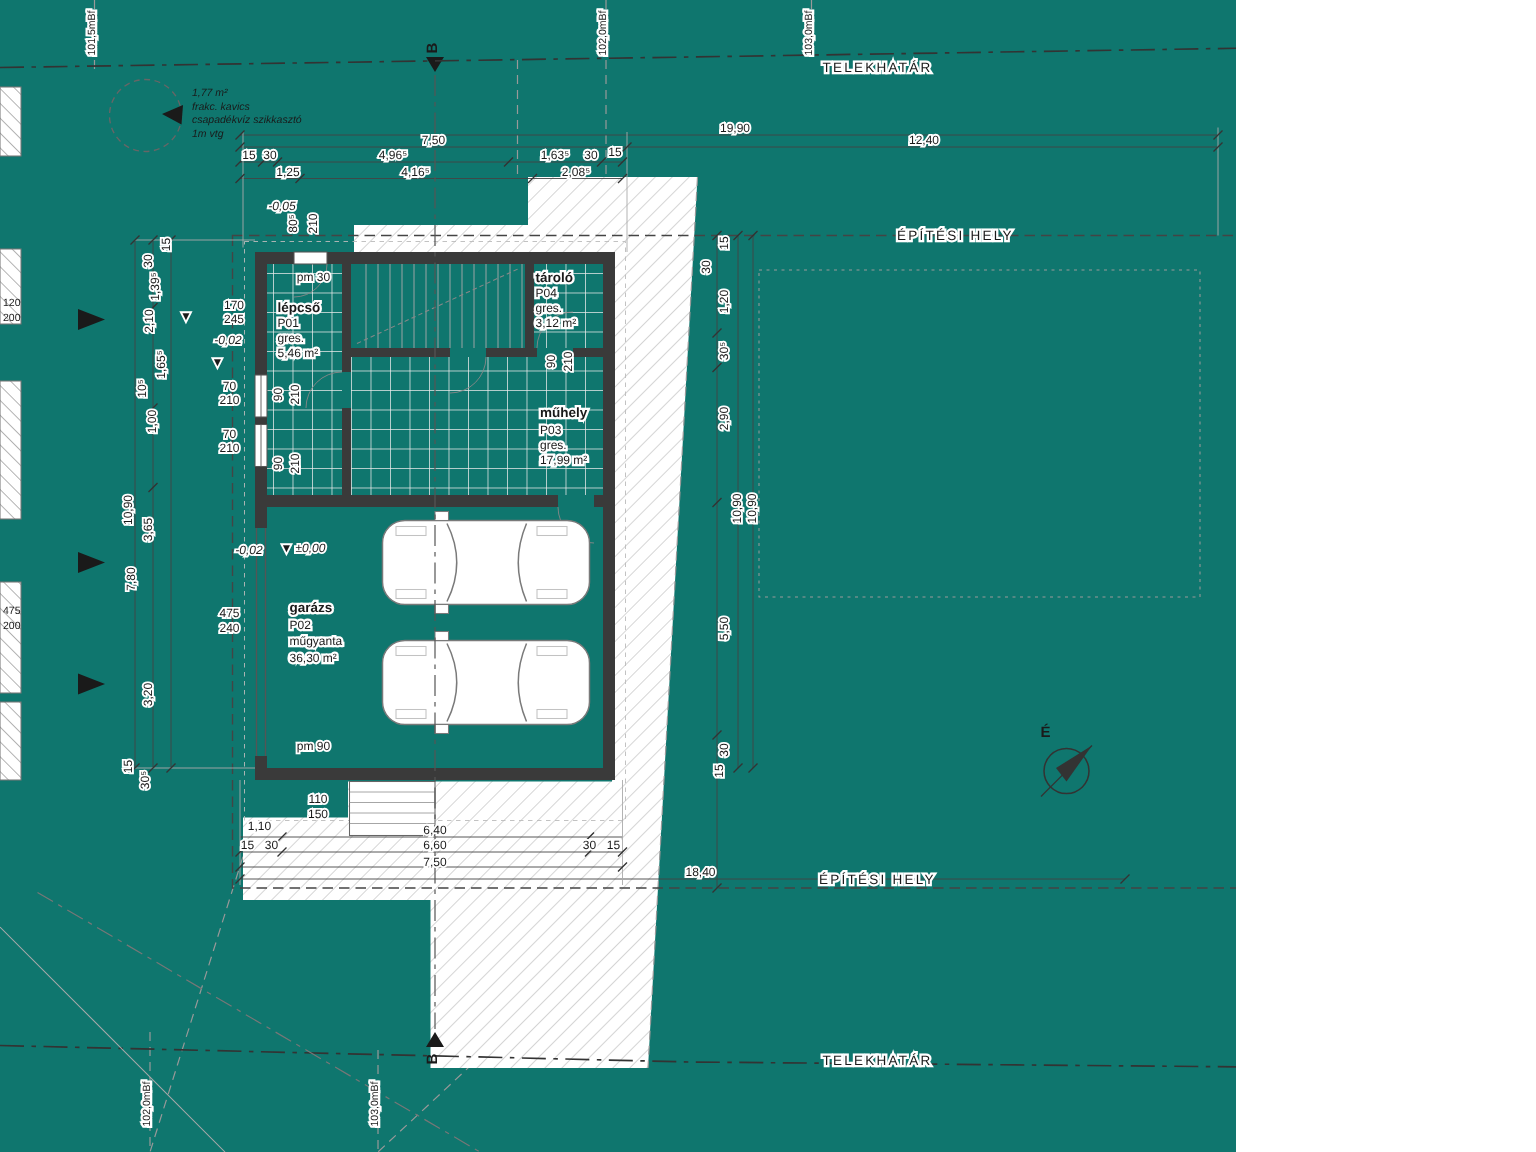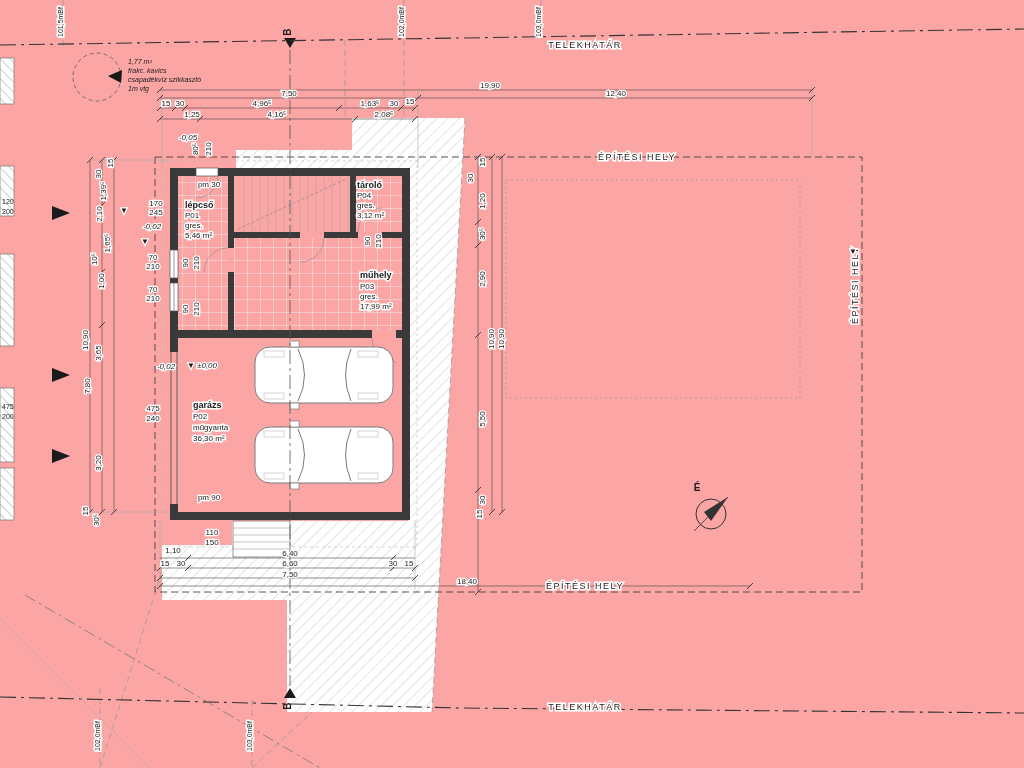--- a/index.html
+++ b/index.html
@@ -1,16 +1,16 @@
 <!DOCTYPE html>
 <html><head>
 <meta charset="utf-8">
 <style>
   html,body{margin:0;padding:0;background:#fff;}
-  .stage{position:relative;width:1024px;height:768px;background:#fca5a5;overflow:hidden;}
+  .stage{position:relative;width:824px;height:768px;background:#0f766e;overflow:hidden;}
   svg{position:absolute;inset:0;}
   svg text{font-family:"Liberation Sans",sans-serif;fill:#1a1a1a;}
   .ann{font-size:8px;text-anchor:middle;stroke:#fff;stroke-width:2.5;paint-order:stroke;}
   .i{font-style:italic;}
   .halo{stroke:#fff;stroke-width:3;paint-order:stroke;}
   .hdr{font-size:9px;letter-spacing:1.5px;text-anchor:middle;}
   .roomname{font-size:9px;font-weight:bold;}
   .roomtxt{font-size:8px;}
   .small{font-size:7px;}
 </style>

